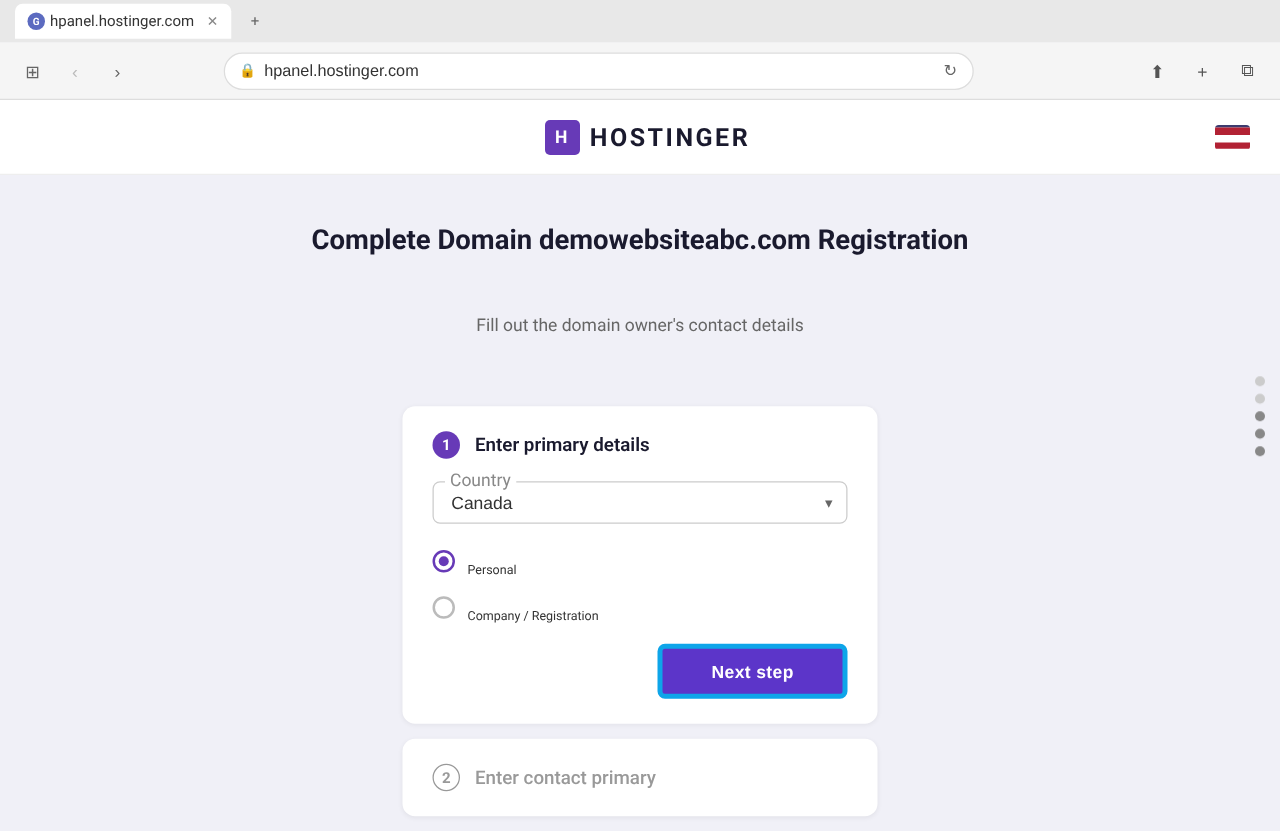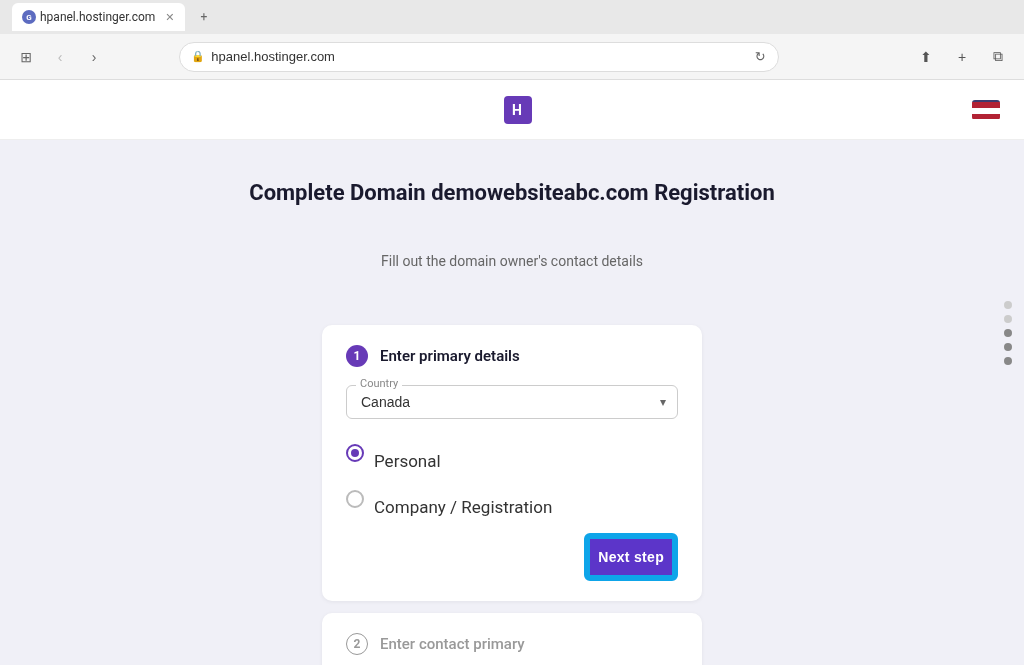--- a/index.html
+++ b/index.html
@@ -257,21 +257,21 @@
       position: relative;
       margin-bottom: 16px;
     }
 
     .country-label {
       position: absolute;
       top: -8px;
       left: 10px;
       background: white;
       padding: 0 4px;
-      font-size: 11px;
+      font-size: 14px;
       color: #888;
     }
 
     .country-select {
       width: 100%;
       padding: 8px 14px;
       padding-right: 36px;
       border: 1px solid #ccc;
       border-radius: 6px;
       font-size: 14px;
@@ -325,37 +325,37 @@
     }
 
     .radio-inner {
       width: 8px;
       height: 8px;
       border-radius: 50%;
       background: #673ab7;
     }
 
     .radio-label {
-      font-size: 17px;
+      font-size: 10px;
       color: #333;
       margin-top: 16px;
     }
 
     .step-footer {
       display: flex;
       justify-content: flex-end;
       margin-top: 16px;
     }
 
     .next-btn {
       background: #5c35c9;
       color: white;
-      border: 6px solid #0ea5e9;
+      border: 4px solid #0ea5e9;
       border-radius: 6px;
-      padding: 10px 8px;
+      padding: 10px 39px;
       font-size: 14px;
       font-weight: 600;
       cursor: pointer;
       letter-spacing: 0.3px;
     }
 
     
     .side-dots {
       position: fixed;
       right: 12px;
@@ -411,20 +411,21 @@
     <button class="toolbar-btn">⬆</button>
     <button class="toolbar-btn">+</button>
     <button class="toolbar-btn">⧉</button>
   </div>
 </div>
 
 <div class="app-header">
   <div style="width:40px;"></div>
   <div class="logo">
     <div class="logo-icon">H</div>
+    <span>HOSTINGER</span>
   </div>
   <div class="flag-icon" title="Language/Region">
     <div class="flag-stripe-blue" style="flex:0.4;"></div>
     <div class="flag-stripe-red"></div>
     <div class="flag-stripe-white"></div>
     <div class="flag-stripe-red"></div>
   </div>
 </div>
 
 <div class="main-content">

